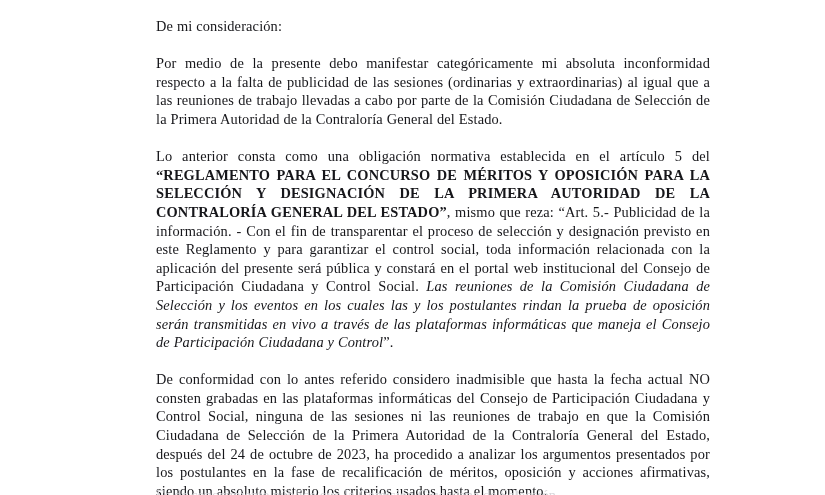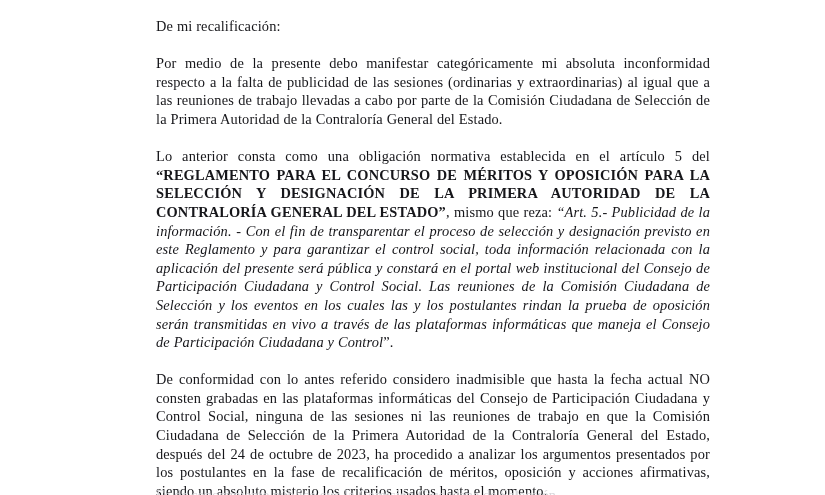--- a/index.html
+++ b/index.html
@@ -42,21 +42,20 @@
   p.para.salutation {
     text-align: left;
   }
   .gap {
     height: 18.6px;
   }
   .gap-sm {
     height: 17px;
   }
   .it {
-    font-style: italic;
   }
   .bi {
     font-style: italic;
     font-weight: normal;
   }
   .up {
     font-style: normal;
     font-weight: bold;
   }
   .clipped-line {
@@ -73,21 +72,21 @@
   }
 </style>
 </head>
 <body>
 
 <div class="page">
   <div class="text-column">
 
     <div class="gap-sm"></div>
 
-    <p class="para salutation">De mi recalificación:</p>
+    <p class="para salutation">De mi consideración:</p>
 
     <div class="gap"></div>
 
     <p class="para">Por medio de la presente debo manifestar categóricamente mi absoluta inconformidad respecto a la falta de publicidad de las sesiones (ordinarias y extraordinarias) al igual que a las reuniones de trabajo llevadas a cabo por parte de la Comisión Ciudadana de Selección de la Primera Autoridad de la Contraloría General del Estado.</p>
 
     <div class="gap"></div>
 
     <p class="para"><span>Lo anterior consta como una obligación normativa establecida en el artículo 5 del </span><span class="up">“REGLAMENTO PARA EL CONCURSO DE MÉRITOS Y OPOSICIÓN PARA LA SELECCIÓN Y DESIGNACIÓN DE LA PRIMERA AUTORIDAD DE LA CONTRALORÍA GENERAL DEL ESTADO”</span><span>, mismo que reza: </span><span class="it">“Art. 5.- Publicidad de la información. - Con el fin de transparentar el proceso de selección y designación previsto en este Reglamento y para garantizar el control social, toda información relacionada con la aplicación del presente será pública y constará en el portal web institucional del Consejo de Participación Ciudadana y Control Social. </span><span class="bi">Las reuniones de la Comisión Ciudadana de Selección y los eventos en los cuales las y los postulantes rindan la prueba de oposición serán transmitidas en vivo a través de las plataformas informáticas que maneja el Consejo de Participación Ciudadana y Control</span><span>”.</span></p>
 
     <div class="gap"></div>

